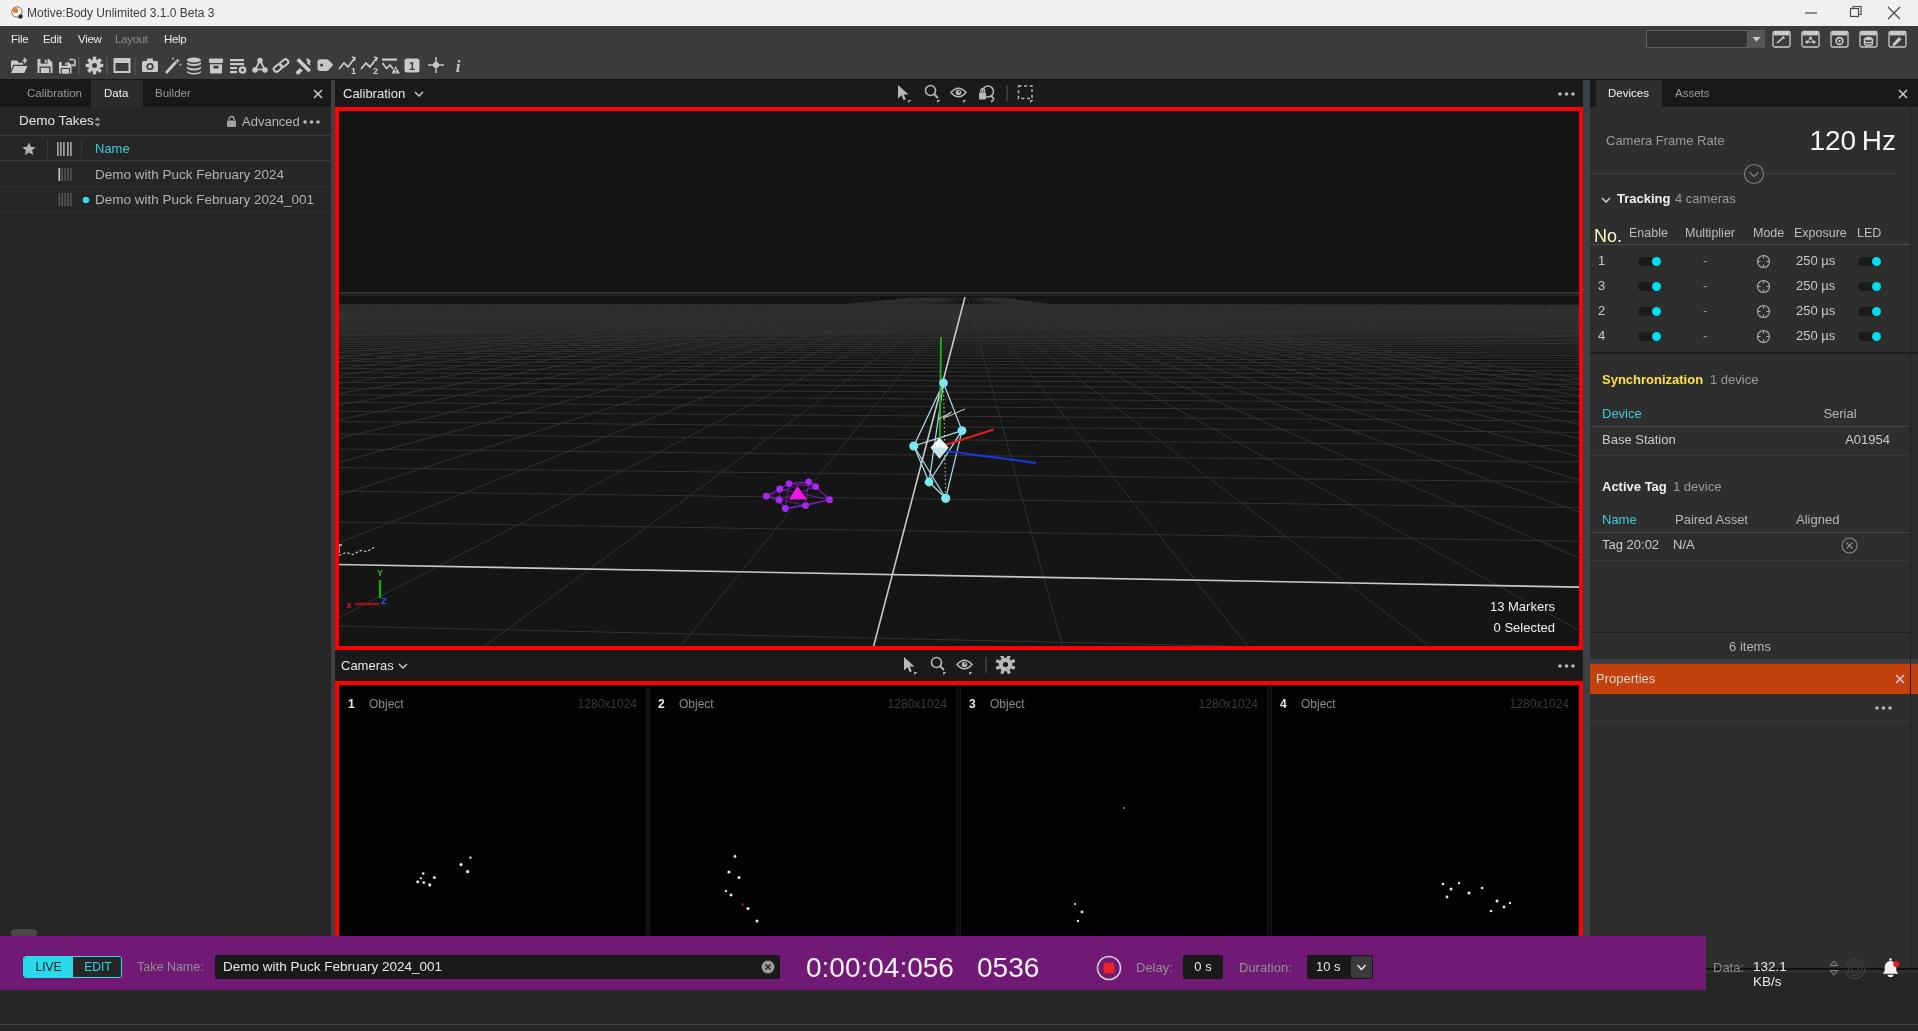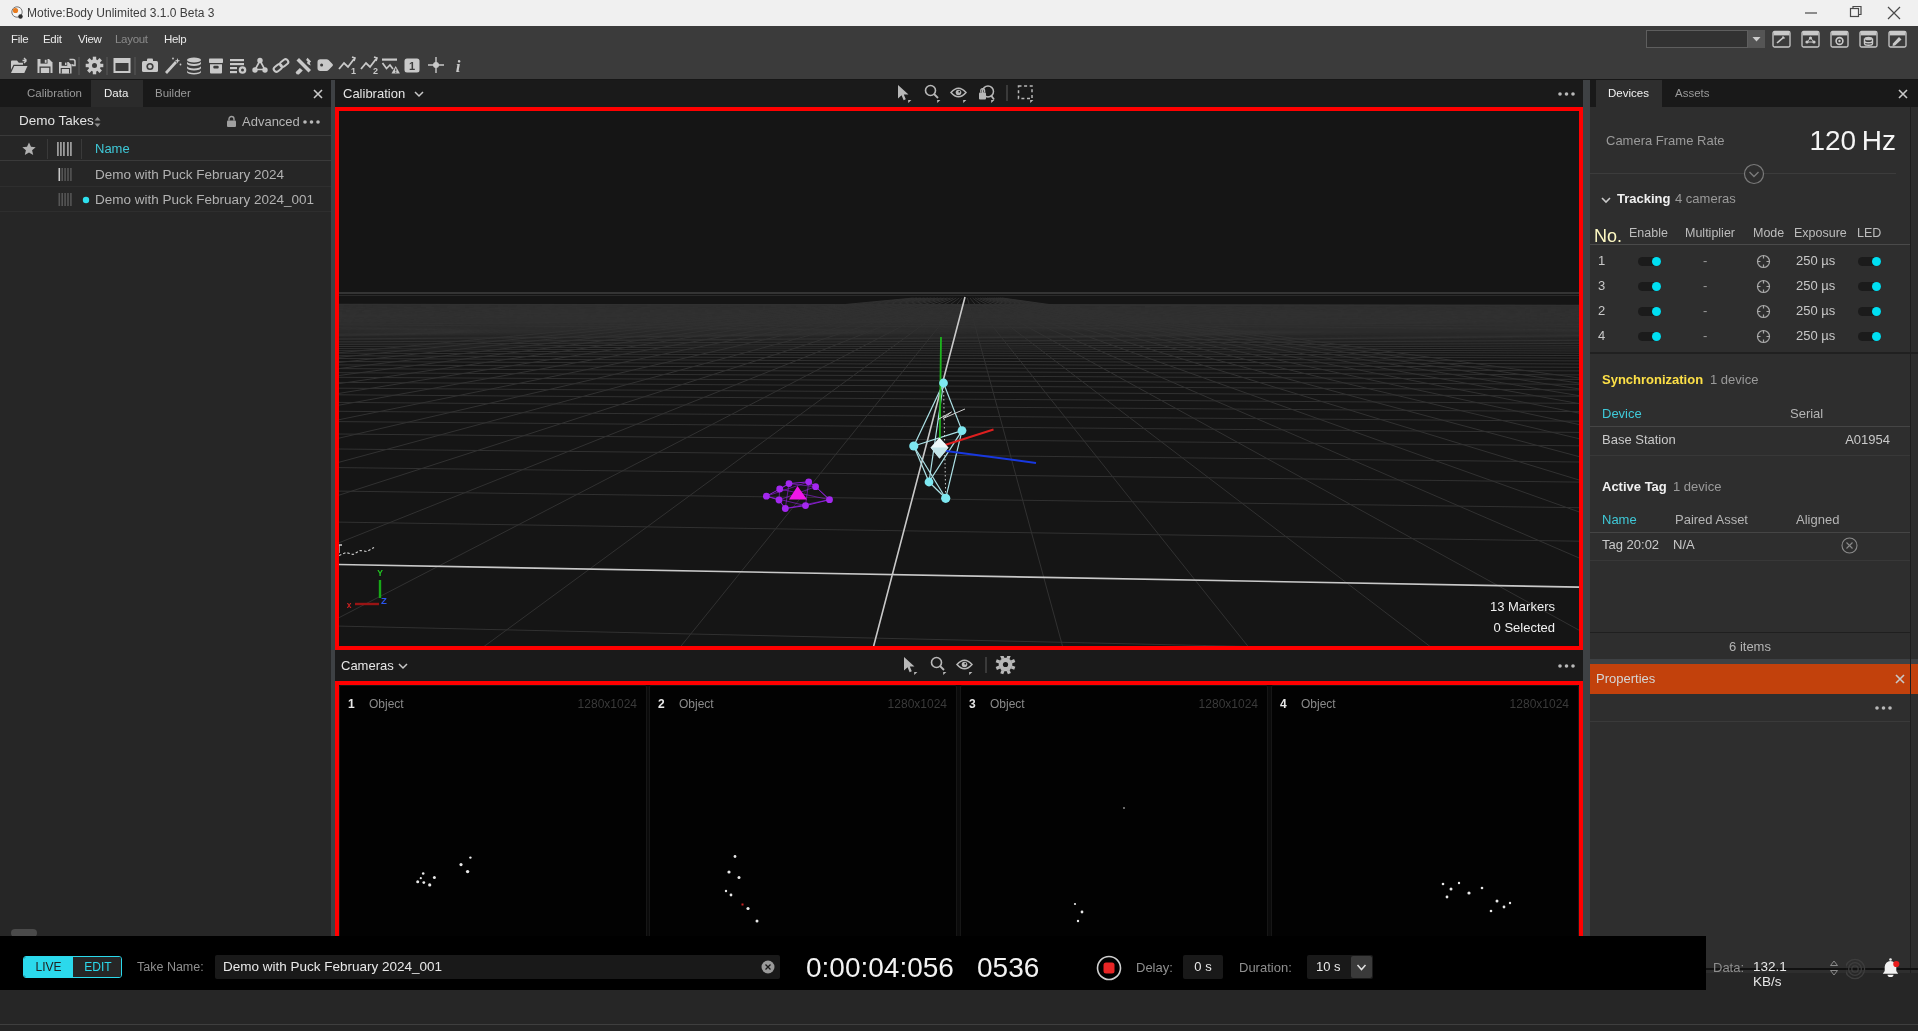--- a/index.html
+++ b/index.html
@@ -576,21 +576,21 @@
         <circle cx="7.5" cy="7.5" r="6" fill="none" stroke="#a8a8a8" stroke-width="1.2"></circle>
         <path d="M7.5 1.5 v3 M7.5 10.5 v3 M1.5 7.5 h3 M10.5 7.5 h3" stroke="#a8a8a8" stroke-width="1.2"></path>
       </svg>
 <div class="abs" style="left:206px;top:248px;color:#c9c9c9">250 µs</div>
 <div class="abs" style="left:268px;top:252px;width:23px;height:9px;background:#1b1b1b;border-radius:4.5px"></div>
       <div class="abs" style="left:282px;top:252px;width:9px;height:9px;background:#00dff2;border-radius:50%"></div>
 <div class="abs" style="left:0;top:272px;width:328px;height:2px;background:#202020"></div>
 <div class="abs" style="left:12px;top:292px;font-weight:bold;color:#fde047">Synchronization</div>
 <div class="abs gr" style="left:120px;top:292px">1 device</div>
 <div class="abs cy" style="left:12px;top:326px">Device</div>
-<div class="abs" style="left:200px;top:326px;width:100px;text-align:left;color:#b5b5b5">Serial</div>
+<div class="abs" style="left:200px;top:326px;width:100px;text-align:center;color:#b5b5b5">Serial</div>
 <div class="abs" style="left:0;top:346px;width:320px;height:1px;background:#454545"></div>
 <div class="abs" style="left:12px;top:352px;color:#c9c9c9">Base Station</div>
 <div class="abs" style="left:200px;top:352px;width:100px;text-align:right;color:#c9c9c9">A01954</div>
 <div class="abs" style="left:0;top:375px;width:320px;height:1px;background:#383838"></div>
 <div class="abs" style="left:12px;top:399px;font-weight:bold;color:#f0f0f0">Active Tag</div>
 <div class="abs gr" style="left:83px;top:399px">1 device</div>
 <div class="abs cy" style="left:12px;top:432px">Name</div>
 <div class="abs" style="left:85px;top:432px;color:#b5b5b5">Paired Asset</div>
 <div class="abs" style="left:206px;top:432px;color:#b5b5b5">Aligned</div>
 <div class="abs" style="left:0;top:452px;width:320px;height:1px;background:#454545"></div>
@@ -612,21 +612,21 @@
 </div>
 <svg class="abs" style="left:284px;top:625px" width="20" height="6">
         <circle cx="3" cy="3" r="1.8" fill="#b9b9b9"></circle>
         <circle cx="9.5" cy="3" r="1.8" fill="#b9b9b9"></circle>
         <circle cx="16" cy="3" r="1.8" fill="#b9b9b9"></circle>
       </svg>
 <div class="abs" style="left:0;top:641px;width:320px;height:1px;background:#3a3a3a"></div>
 <div class="abs" style="left:320px;top:27px;width:1px;height:866px;background:#1f1f1f"></div>
 </div>
 <div class="abs" style="left:0;top:968px;width:1918px;height:2px;background:#111"></div>
-<div class="abs" style="left:0;top:936px;width:1706px;height:54px;background:#000000">
+<div class="abs" style="left:0;top:936px;width:1706px;height:54px;background:#701a75">
 <div class="abs" style="left:23px;top:20px;width:99px;height:22px;border:1px solid #2bd9ec;border-radius:3px;overflow:hidden">
 <div class="abs" style="left:0;top:0;width:49px;height:22px;background:#2bd9ec;color:#222;font-size:12px;text-align:center;line-height:21px">LIVE</div>
 <div class="abs" style="left:49px;top:0;width:50px;height:22px;background:#262626;color:#2bd9ec;font-size:12px;text-align:center;line-height:21px">EDIT</div>
 </div>
 <div class="abs" style="left:137px;top:24px;font-size:12.5px;color:#8f8f8f">Take Name:</div>
 <div class="abs" style="left:215px;top:19px;width:565px;height:24px;background:#191919;border-radius:2px">
 <div class="abs" style="left:8px;top:4px;font-size:13.5px;color:#e8e8e8">Demo with Puck February 2024_001</div>
 <svg class="abs" style="left:546px;top:5px" width="14" height="14">
           <circle cx="7" cy="7" r="6.5" fill="#9a9a9a"></circle>
           <path d="M4.5 4.5 l5 5 M9.5 4.5 l-5 5" stroke="#191919" stroke-width="1.3"></path>

